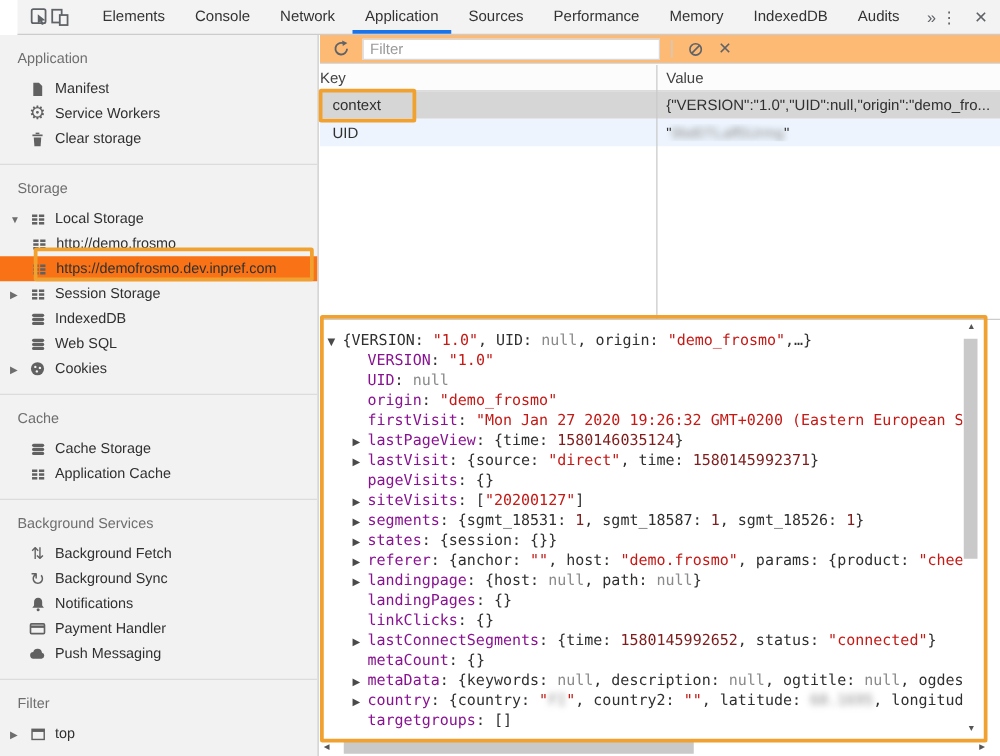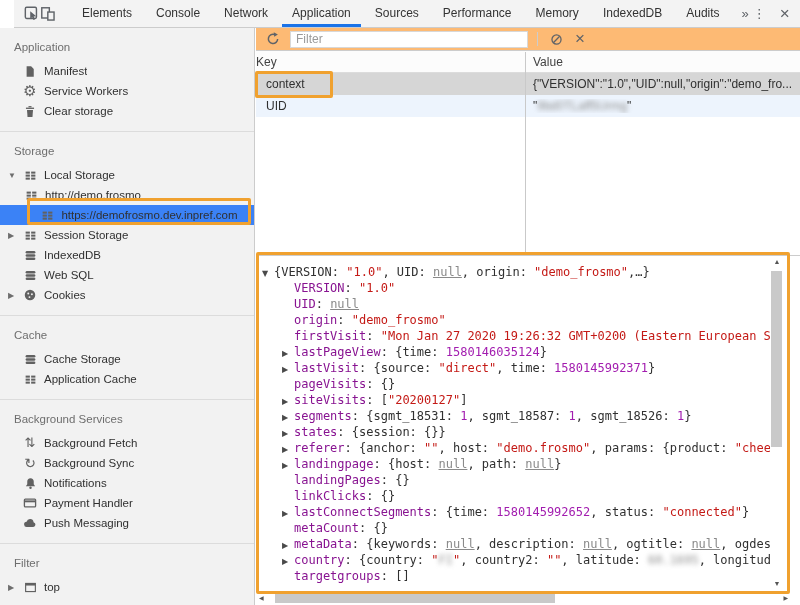--- a/index.html
+++ b/index.html
@@ -22,21 +22,21 @@
   .xclose{color:#5f6368; font-size:17px; line-height:27px;}
 
   
   .sidebar{position:absolute; top:28px; left:0; width:255px; bottom:0; background:#f2f2f2;
            border-right:1px solid #ccc; overflow:hidden; font-size:11.5px;}
   .side-section{padding:9px 0 10px;}
   .side-section + .side-section{border-top:1px solid #dcdcdc;}
   .side-title{height:20px; line-height:20px; padding-left:14px; color:#6e6e6e; margin-bottom:4px;}
   .side-item{height:20px; display:flex; align-items:center; padding-left:8px; color:#303030; white-space:nowrap;}
   .side-item.indent{padding-left:9px;}
-  .side-item.selected{background:#3b82f6;justify-content:center;}
+  .side-item.selected{background:#f97316;}
   .side-arrow{display:inline-block; width:14px; font-size:8px; color:#6e6e6e; text-align:left; flex:0 0 14px;}
   .icon{display:inline-flex; width:16px; justify-content:center; align-items:center; margin-right:6px; flex:0 0 16px; color:#616161;}
   .icon.glyph{font-size:14px; line-height:14px;}
   .side-label{overflow:hidden;}
 
   
   .main{position:absolute; top:28px; left:256px; right:0; bottom:0; background:#fff;}
   .toolbar{height:23px; background:#fdba74; border-bottom:1px solid #ccc; display:flex; align-items:center; padding:0 8px;}
   .tb-icon{display:inline-flex; align-items:center; justify-content:center; width:18px; height:18px; color:#5f6368;}
   .filter{width:238px; height:17px; margin-left:8px; border:1px solid #d8d8d8; background:#fff;
@@ -56,21 +56,21 @@
   .col-divider{position:absolute; left:269px; top:24px; width:1px; height:203px; background:#c9c9c9; z-index:2;}
 
   
   .preview{position:absolute; left:0; right:0; top:227px; bottom:0; border-top:1px solid #ccc; background:#fff; overflow:hidden;}
   .tree{position:absolute; left:0; top:0; right:30px; bottom:14px; overflow:hidden; padding:8px 0 0 4px;
         font-family:"DejaVu Sans Mono","Liberation Mono",monospace; font-size:12px; line-height:16px; color:#303030;}
   .pline{white-space:nowrap; padding-left:22px; height:16px;}
   .pline.root{padding-left:2px;}
   .tri{display:inline-block; width:12px; font-size:8px; color:#4a4a4a; font-family:"DejaVu Sans",sans-serif;}
   .seg-p{color:#303030;} .seg-k{color:#881391;} .seg-s{color:#c41a16;}
-  .seg-n{color:#8a8a8a;text-decoration:underline;} .seg-d{color:#a21caf;}
+  .seg-n{color:#8a8a8a;} .seg-d{color:#7f1d1d;}
   .seg-b,.blurred{color:#8f8f8f; filter:blur(2.6px);}
 
   
   .vscroll{position:absolute; top:2px; bottom:16px; left:514px; width:14px;}
   .vs-up{position:absolute; top:0; left:0; width:14px; text-align:center; font-size:7px; color:#555;}
   .vs-thumb{position:absolute; top:13px; left:1px; width:11px; height:176px; background:#c9c9c9;}
   .vs-down{position:absolute; bottom:2px; left:0; width:14px; text-align:center; font-size:7px; color:#555;}
   .hscroll{position:absolute; left:1px; right:10px; bottom:1px; height:12px;}
   .hs-left{position:absolute; left:2px; top:2px; font-size:6px; color:#555;}
   .hs-thumb{position:absolute; left:18px; top:0; width:280px; height:11px; background:#c9c9c9;}

